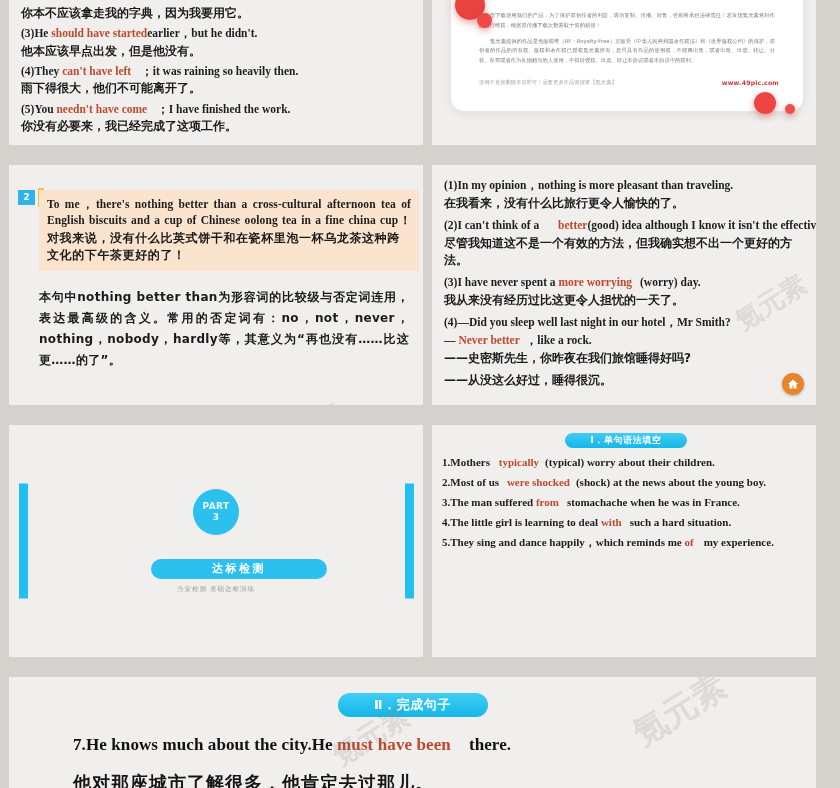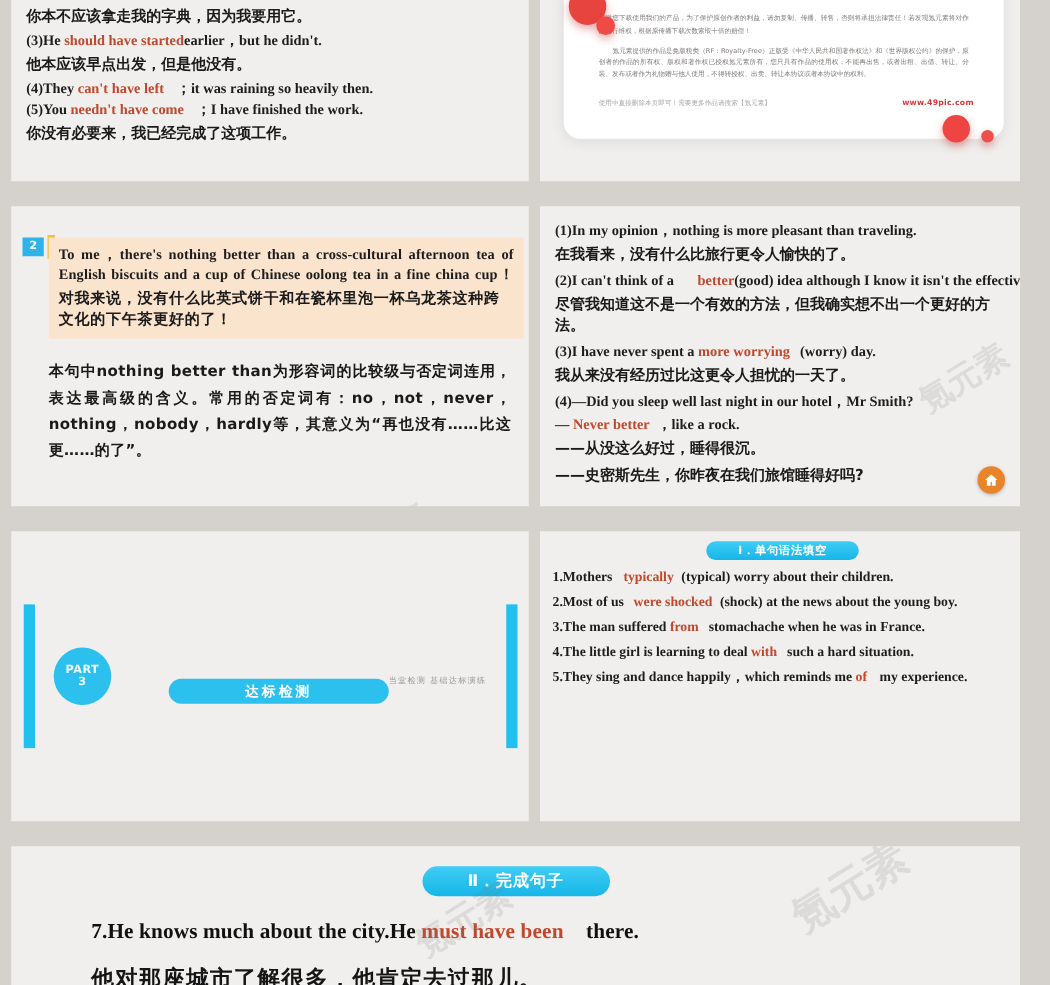--- a/index.html
+++ b/index.html
@@ -120,21 +120,21 @@
   .home-btn svg{width:12px;height:12px;fill:#fff;}
 
   
   #p5{display:flex;align-items:center;justify-content:center;}
   .side-bar{
     position:absolute;top:50%;transform:translateY(-50%);
     width:9px;height:115px;background:#22c0ef;
   }
   .side-bar.l{left:10px;}
   .side-bar.r{right:9px;}
-  .cover{display:flex;flex-direction:row;align-items:center;}
+  .cover{display:flex;flex-direction:column;align-items:center;}
   .part-circle{
     width:46px;height:46px;border-radius:50%;background:#2cc0ee;
     display:flex;flex-direction:column;align-items:center;justify-content:center;
     color:#eafaff;font-family:"DejaVu Sans","Liberation Sans",sans-serif;
     font-size:9px;font-weight:bold;line-height:1.15;letter-spacing:.4px;
   }
   .part-circle .num{font-size:9px;}
   .cover-pill{
     margin-top:24px;width:176px;height:20px;border-radius:10px;
     background:#2cc0ee;color:#fff;
@@ -190,20 +190,21 @@
 
   <div class="panel" id="p1">
     <div class="cn">你本不应该拿走我的字典，因为我要用它。</div>
     <div class="line row">
       <span>(3)He </span><span class="ans">should have started</span><span>earlier，but he didn't.</span>
     </div>
     <div class="cn">他本应该早点出发，但是他没有。</div>
     <div class="line row">
       <span>(4)They </span><span class="ans">can't have left</span><span class="gap" style="width:10px"></span><span>；it was raining so heavily then.</span>
     </div>
+    <div class="cn">雨下得很大，他们不可能离开了。</div>
     <div class="line row">
       <span>(5)You </span><span class="ans">needn't have come</span><span class="gap" style="width:10px"></span><span>；I have finished the work.</span>
     </div>
     <div class="cn">你没有必要来，我已经完成了这项工作。</div>
   </div>
 
   <div class="panel" id="p2">
     <div class="wm-card">
       <div class="wm-body">
         <p class="wm-p">感谢您下载使用我们的产品，为了保护原创作者的利益，请勿复制、传播、转售，否则将承担法律责任！若发现氪元素将对作品进行维权，根据原传播下载次数索取十倍的赔偿！</p>
@@ -243,22 +244,22 @@
     </div>
     <div class="cn">尽管我知道这不是一个有效的方法，但我确实想不出一个更好的方法。</div>
     <div class="line row">
       <span>(3)I have never spent a </span><span class="ans">more worrying</span><span class="gap" style="width:8px"></span><span>(worry) day.</span>
     </div>
     <div class="cn">我从来没有经历过比这更令人担忧的一天了。</div>
     <div class="line row"><span>(4)—Did you sleep well last night in our hotel，Mr Smith?</span></div>
     <div class="line row">
       <span>— </span><span class="ans">Never better</span><span class="gap" style="width:6px"></span><span>，like a rock.</span>
     </div>
+    <div class="cn">——史密斯先生，你昨夜在我们旅馆睡得好吗?</div>
     <div class="cn">——从没这么好过，睡得很沉。</div>
-    <div class="cn">——史密斯先生，你昨夜在我们旅馆睡得好吗?</div>
     <div class="home-btn">
       <svg viewBox="0 0 24 24">
           <path d="M12 3 2 12h3v9h6v-6h2v6h6v-9h3z"></path>
         </svg>
     </div>
     <div class="wmk" style="left:300px;top:120px;font-size:26px;">氪元素</div>
   </div>
 
   <div class="panel" id="p5">
     <div class="side-bar l"></div>

